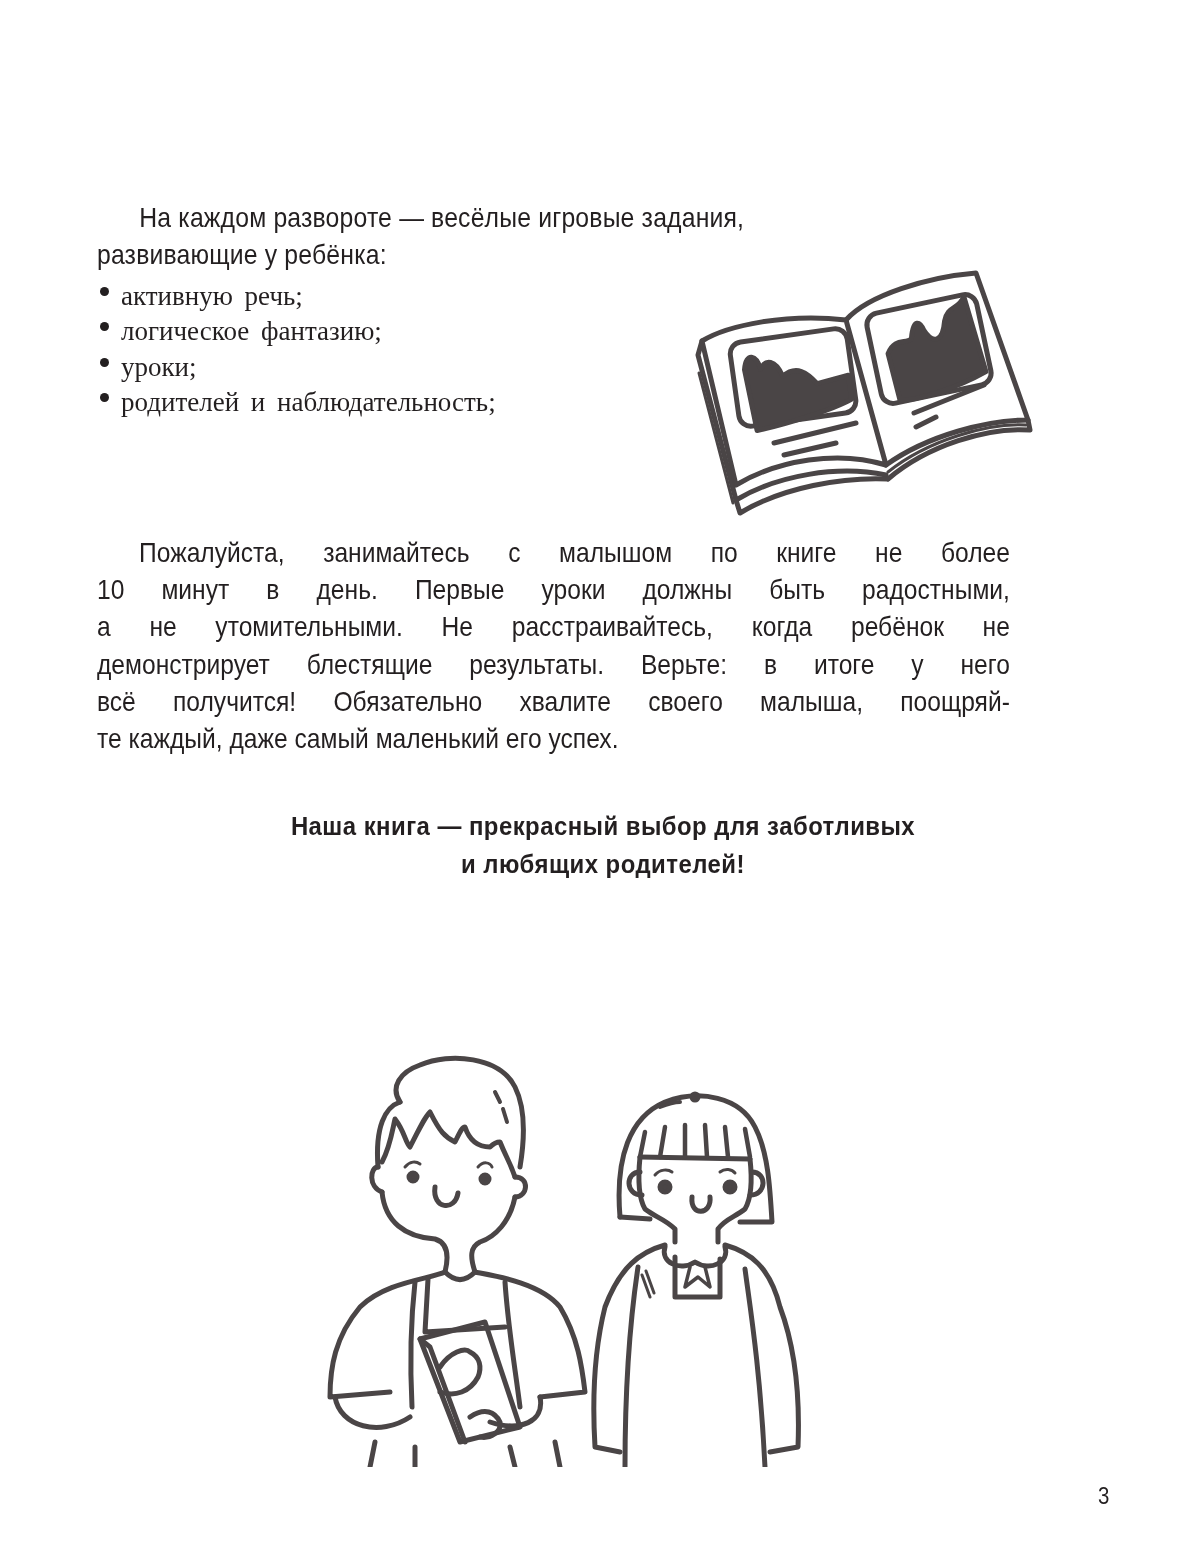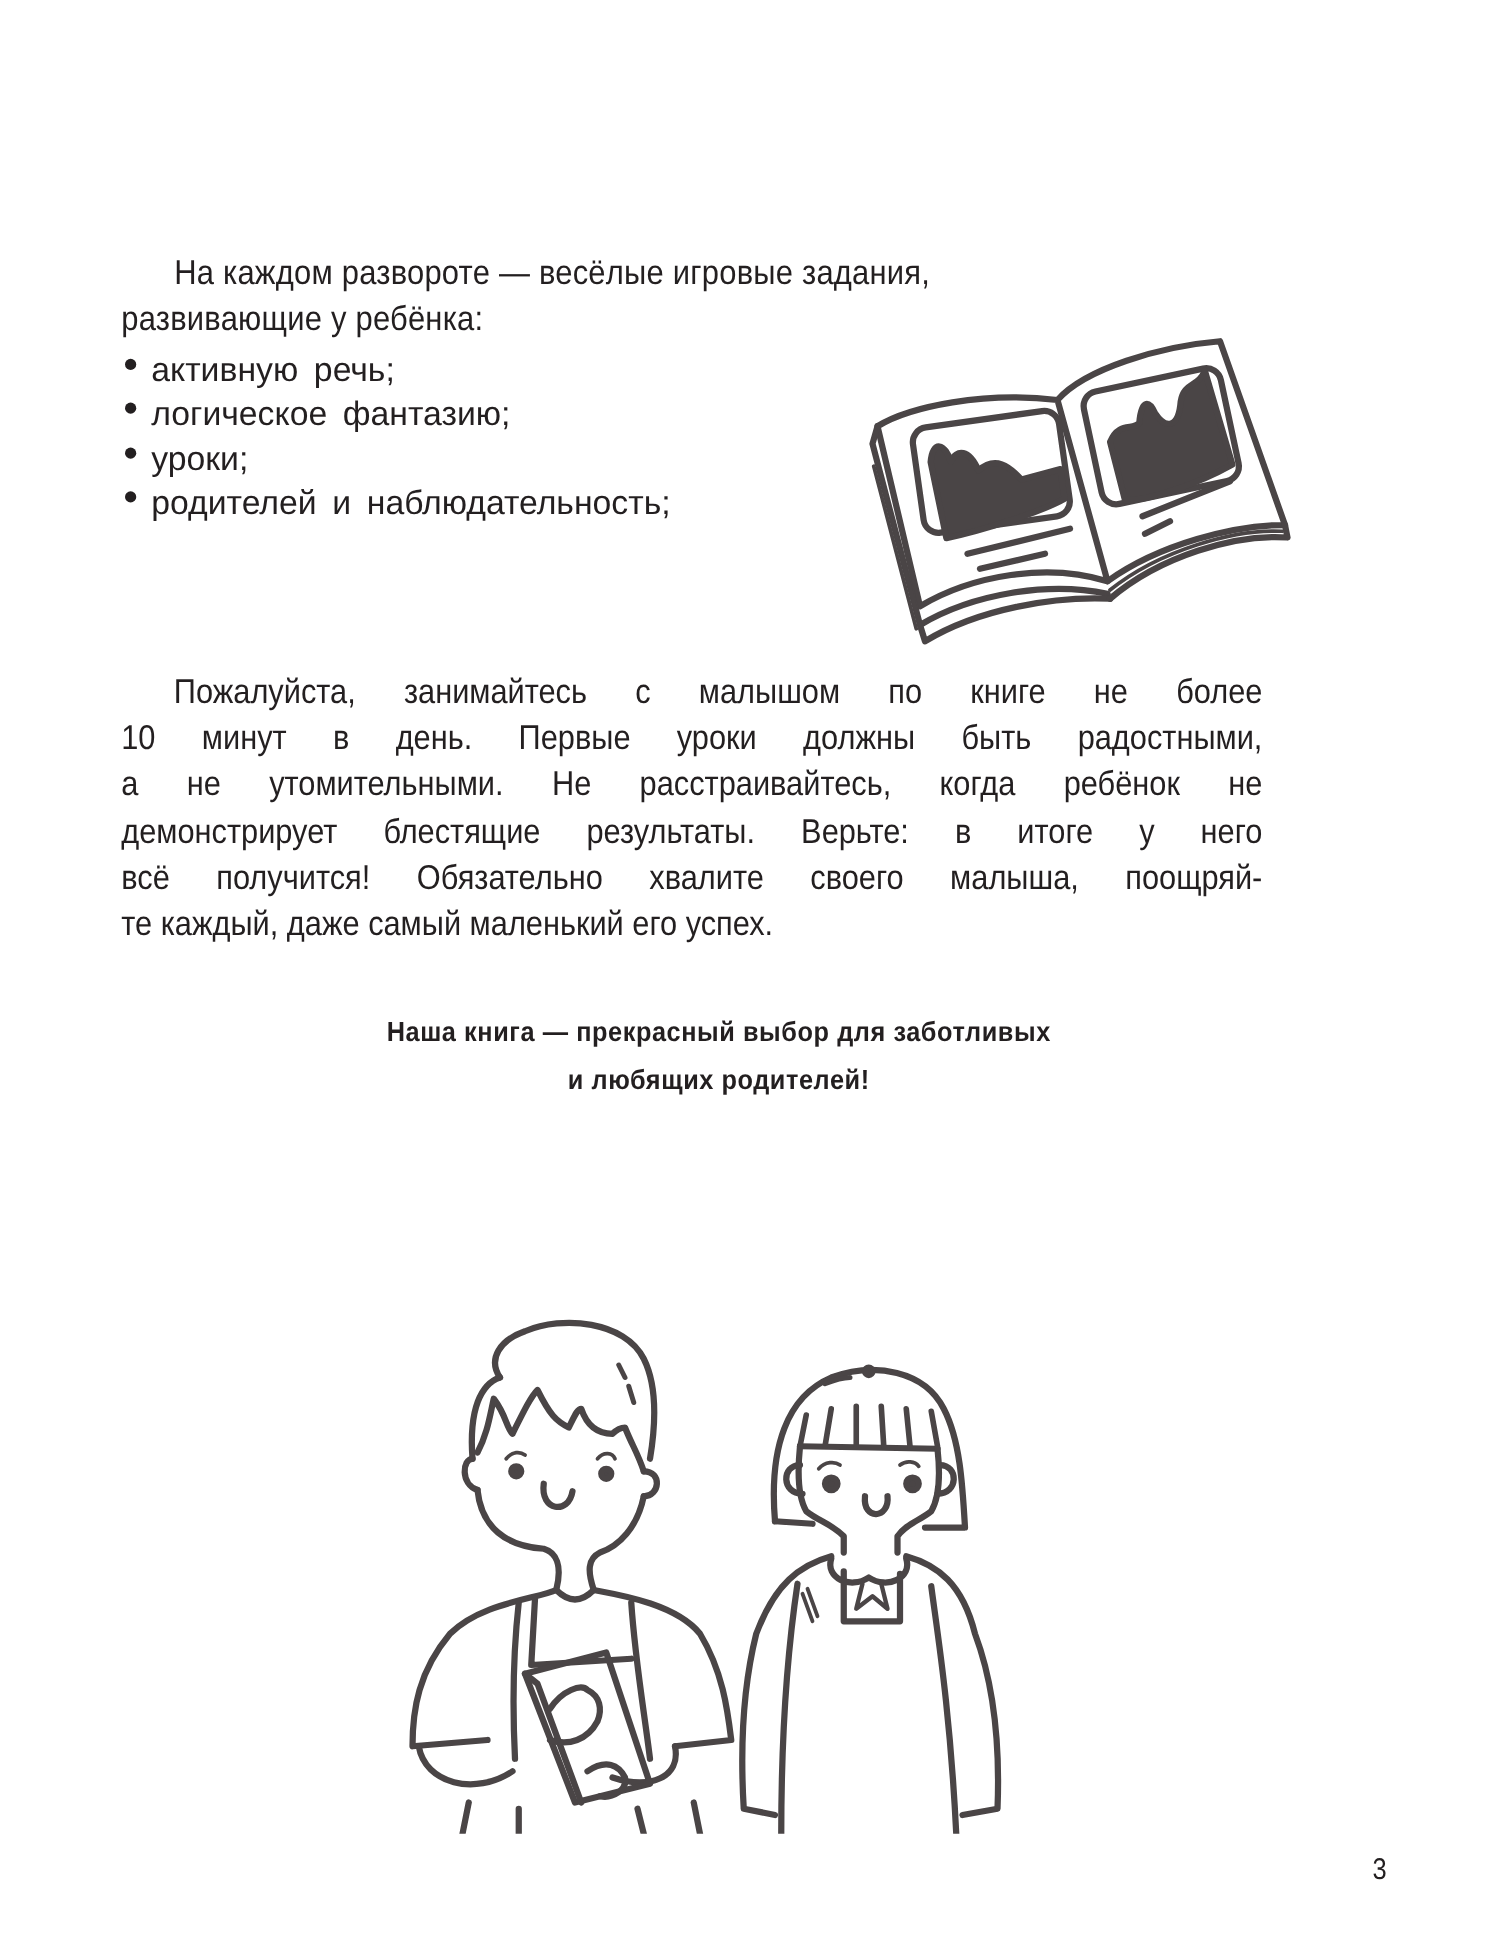--- a/index.html
+++ b/index.html
@@ -4,33 +4,33 @@
 <style>
   html, body { margin: 0; padding: 0; background: #ffffff; }
   body { width: 1193px; height: 1565px; position: relative; overflow: hidden; color: #231f20; }
   .page { position: absolute; left: 0; top: 0; width: 1193px; height: 1234px; margin-top: 27px; }
   .intro { position: absolute; left: 97px; top: 172px; width: 820px;
     font-family: "Liberation Sans", sans-serif; font-size: 27.5px; line-height: 37px;
     letter-spacing: 0.2px; transform: scaleX(0.9); transform-origin: left top; }
   .intro p { margin: 0; }
   .indent { text-indent: 47px; }
   .bullets { position: absolute; left: 100px; top: 252px; margin: 0; padding: 0; list-style: none;
-    font-family: Liberation Sans, sans-serif; font-size: 27px; line-height: 35.3px; }
+    font-family: Liberation Serif, serif; font-size: 27px; line-height: 35.3px; }
   .bullets li { display: flex; align-items: baseline; white-space: nowrap; word-spacing: 5px; }
   .bullets .dot { display: inline-block; width: 9px; height: 9px; border-radius: 50%;
     background: #231f20; margin-right: 12px; transform: translateY(-9px); }
   .para { position: absolute; left: 97px; top: 507px; width: 1020px;
     font-family: "Liberation Sans", sans-serif; font-size: 27.5px; line-height: 37.2px;
     transform: scaleX(0.895); transform-origin: left top; text-align: justify; }
   .para .line { display: block; text-align-last: justify; white-space: nowrap; }
   .para .line.last { text-align-last: left; }
   .para .first { padding-left: 47px; }
   .slogan { position: absolute; left: 0; top: 780px; width: 1150px; text-align: center;
-    font-family: "Liberation Sans", sans-serif; font-weight: bold; font-size: 22px; line-height: 38px;
-    letter-spacing: 0.5px; }
+    font-family: "Liberation Sans", sans-serif; font-weight: bold; font-size: 26px; line-height: 38px;
+    letter-spacing: 0.5px; padding-left: 28px; }
   .slogan .l1 { display: block; padding-left: 0px; transform: scaleX(0.92); }
   .slogan .l2 { display: block; transform: scaleX(0.92); padding-left: 0px; }
   .book { position: absolute; left: 688px; top: 238px; width: 345px; height: 255px; }
   .kids { position: absolute; left: 320px; top: 1020px; width: 540px; height: 420px; }
   .page-number { position: absolute; left: 1097px; top: 1455px; font-family: "Liberation Sans", sans-serif;
     font-size: 24px; transform: scaleX(0.85); }
   svg path, svg ellipse, svg rect, svg line, svg polyline, svg circle { vector-effect: non-scaling-stroke; }
 </style>
 </head>
 <body>

